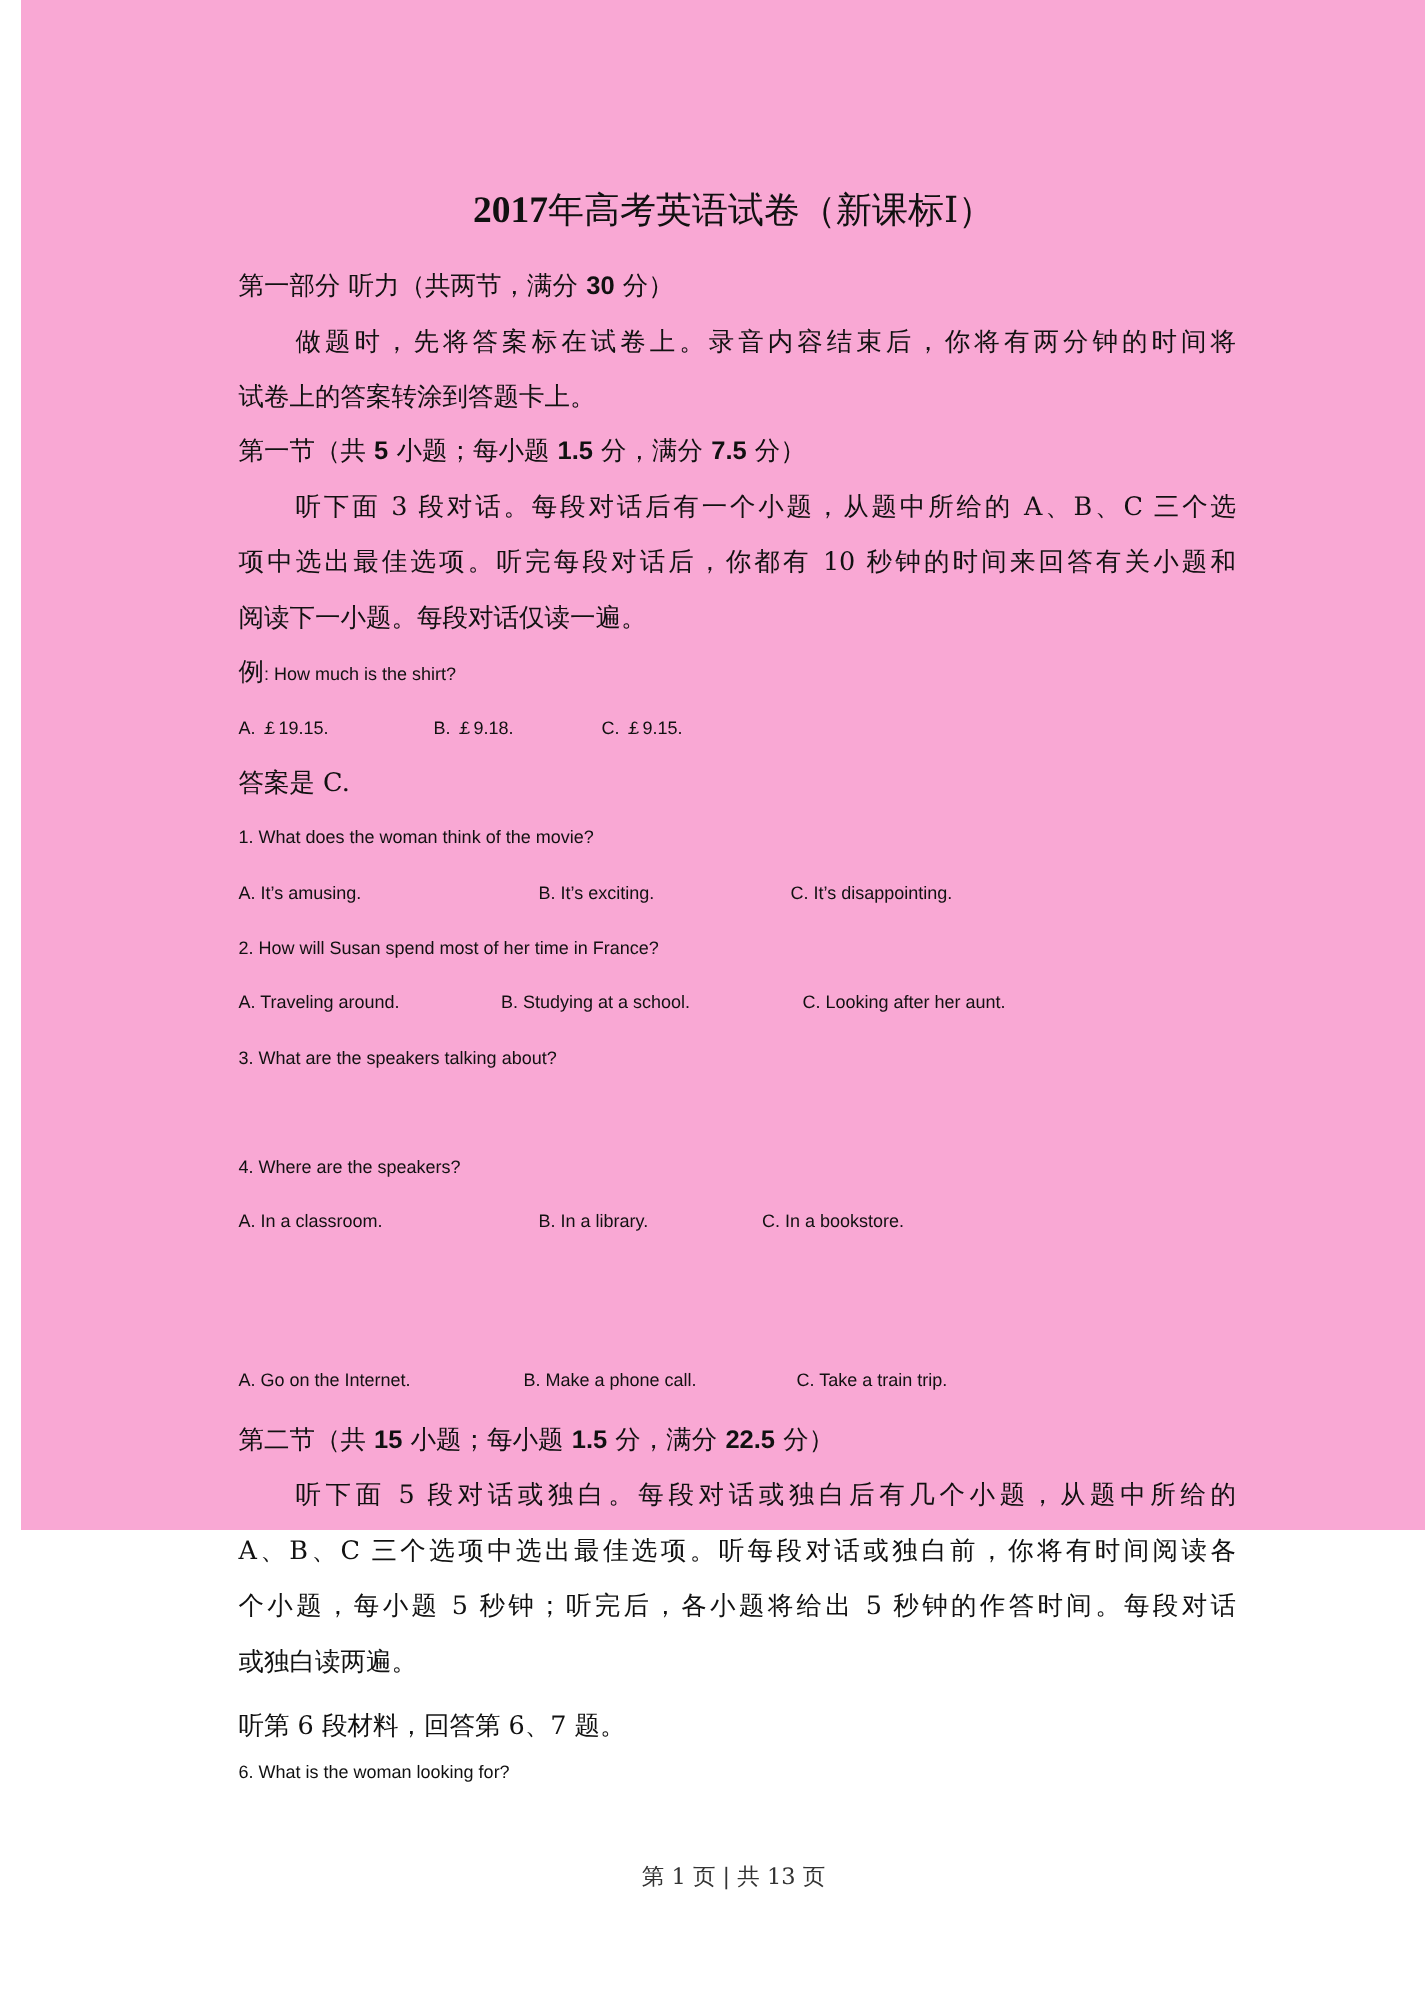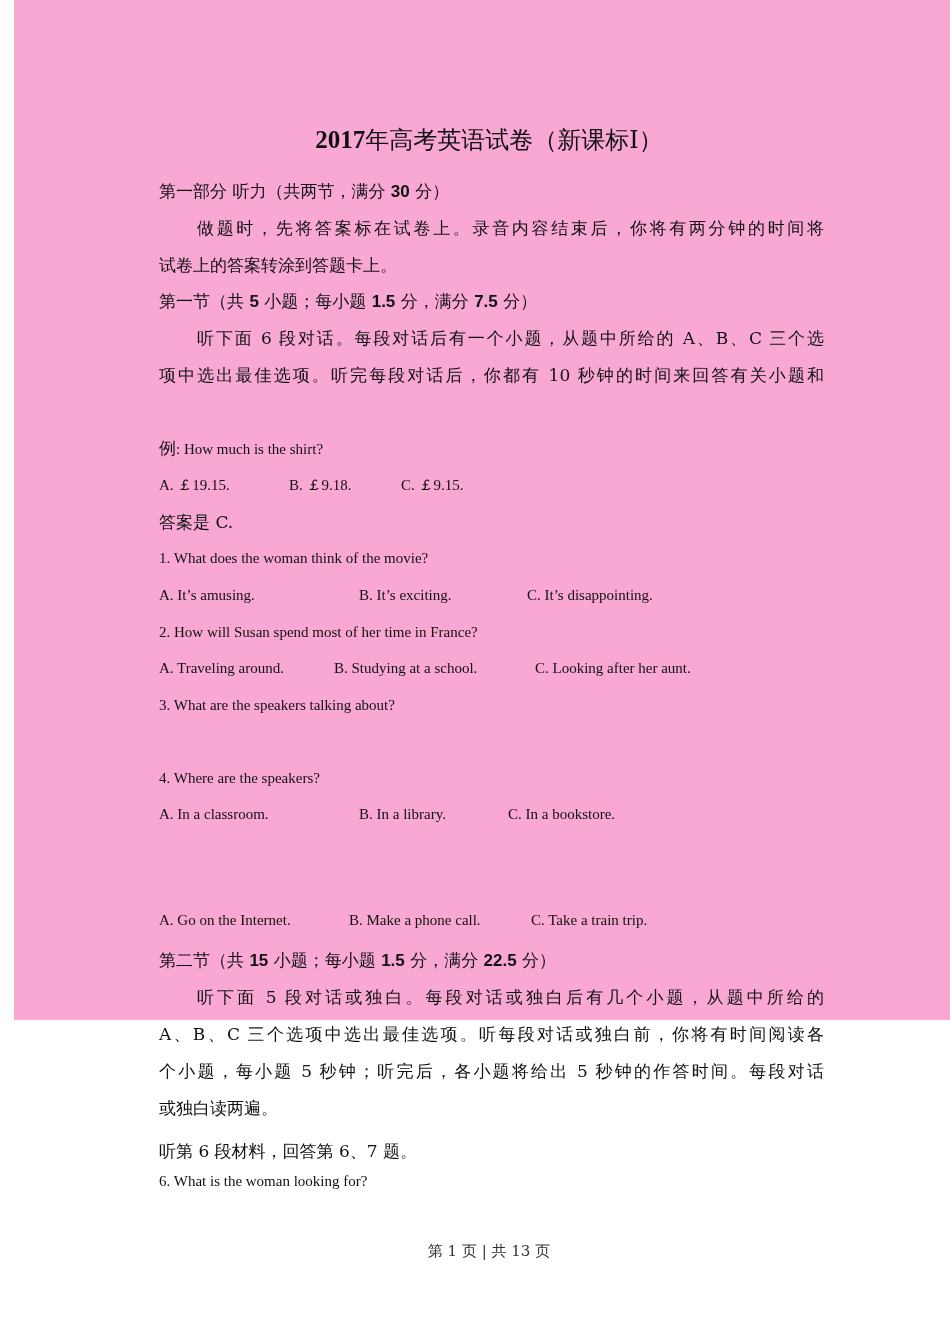--- a/index.html
+++ b/index.html
@@ -4,42 +4,43 @@
 <style>
   html, body { margin: 0; padding: 0; background: #ffffff; }
   body { width: 950px; height: 1344px; position: relative; overflow: hidden;
          font-family: "Liberation Serif", "DejaVu Serif", serif; color: #111111; }
   .page { position: absolute; left: 0; top: 0; width: 950px; height: 1020px; background: #f9a8d4; margin-left: 14px; }
   .title { position: absolute; left: 0; width: 950px; top: 122px; text-align: center;
            font-size: 24px; line-height: 36px; font-family: "DejaVu Serif", serif; font-weight: normal; }
   .title b { font-family: "Liberation Serif", serif; font-weight: bold; font-size: 25px; }
   .line { position: absolute; left: 145px; width: 665px; font-size: 17px; line-height: 24px; white-space: nowrap;
           font-family: "DejaVu Serif", "Liberation Serif", serif; }
-  .en { font-family: Liberation Serif, serif; font-size: 15px; }
+  .en { font-family: Liberation Sans, sans-serif; font-size: 12px; }
   .indent { padding-left: 38px; box-sizing: border-box; }
   .just { text-align: justify; text-align-last: justify; }
   .bold { font-weight: bold; font-family: "Liberation Sans", sans-serif; }
   .opt { display: inline-block; }
   .footer { position: absolute; left: 0; width: 950px; top: 1242px; text-align: center;
             font-size: 15px; color: #333; font-family: "DejaVu Serif", serif; }
 </style>
 </head>
 <body>
 
 <div class="page">
 
   <div class="title"><b>2017</b><span>年高考英语试卷（新课标Ⅰ）</span></div>
 
   <div class="line" style="top:179px"><span>第一部分 听力（共两节，满分 </span><span class="bold">30</span><span> 分）</span></div>
   <div class="line indent just" style="top:216px">做题时，先将答案标在试卷上。录音内容结束后，你将有两分钟的时间将</div>
   <div class="line" style="top:253px">试卷上的答案转涂到答题卡上。</div>
 
   <div class="line" style="top:289px"><span>第一节（共 </span><span class="bold">5</span><span> 小题；每小题 </span><span class="bold">1.5</span><span> 分，满分 </span><span class="bold">7.5</span><span> 分）</span></div>
-  <div class="line indent just" style="top:326px">听下面 6 段对话。每段对话后有一个小题，从题中所给的 A、B、C 三个选</div>
+  <div class="line indent just" style="top:326px">听下面 3 段对话。每段对话后有一个小题，从题中所给的 A、B、C 三个选</div>
   <div class="line just" style="top:363px">项中选出最佳选项。听完每段对话后，你都有 10 秒钟的时间来回答有关小题和</div>
+  <div class="line" style="top:400px">阅读下一小题。每段对话仅读一遍。</div>
 
   <div class="line" style="top:436px"><span>例</span><span class="en">: How much is the shirt?</span></div>
   <div class="line en" style="top:473px">
     <span class="opt" style="width:130px">A. ￡19.15.</span><span class="opt" style="width:112px">B. ￡9.18.</span><span class="opt">C. ￡9.15.</span>
   </div>
   <div class="line" style="top:510px">答案是 C.</div>
 
   <div class="line en" style="top:546px">1. What does the woman think of the movie?</div>
   <div class="line en" style="top:583px">
     <span class="opt" style="width:200px">A. It’s amusing.</span><span class="opt" style="width:168px">B. It’s exciting.</span><span class="opt">C. It’s disappointing.</span>

